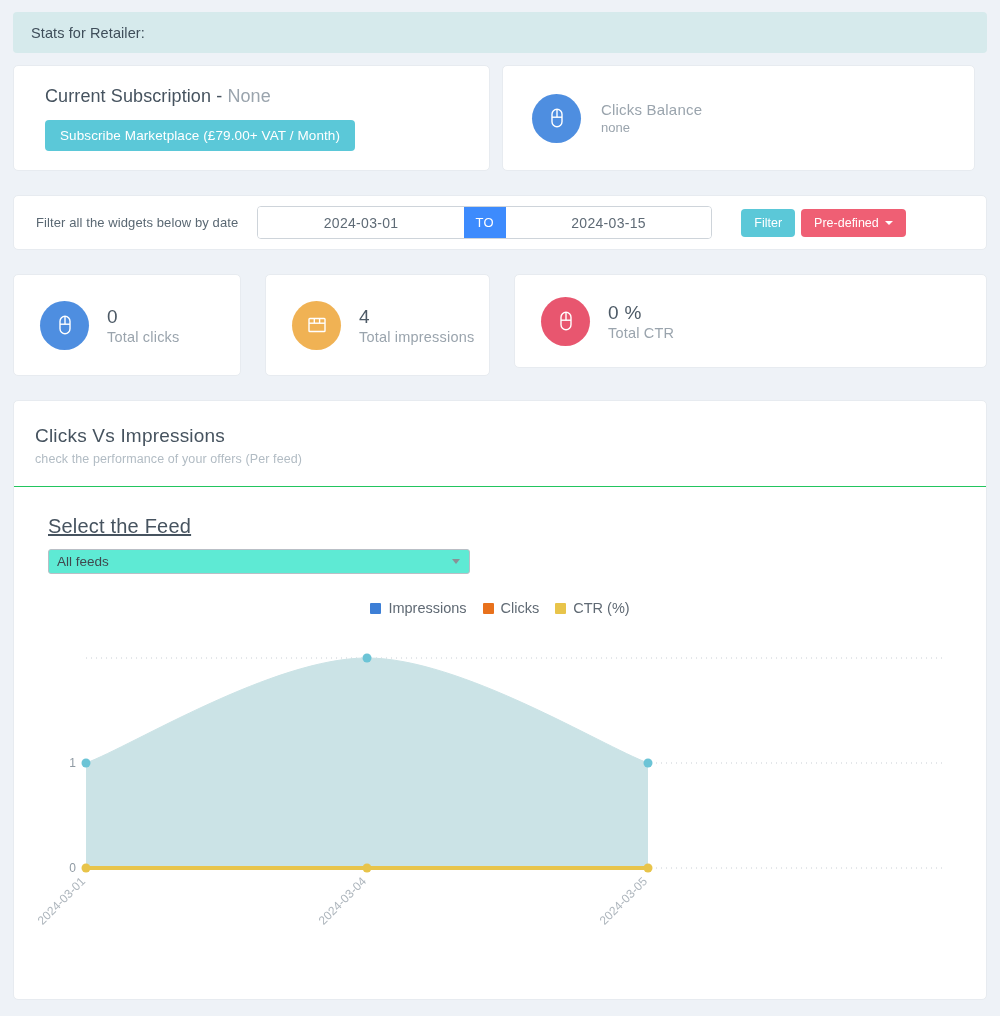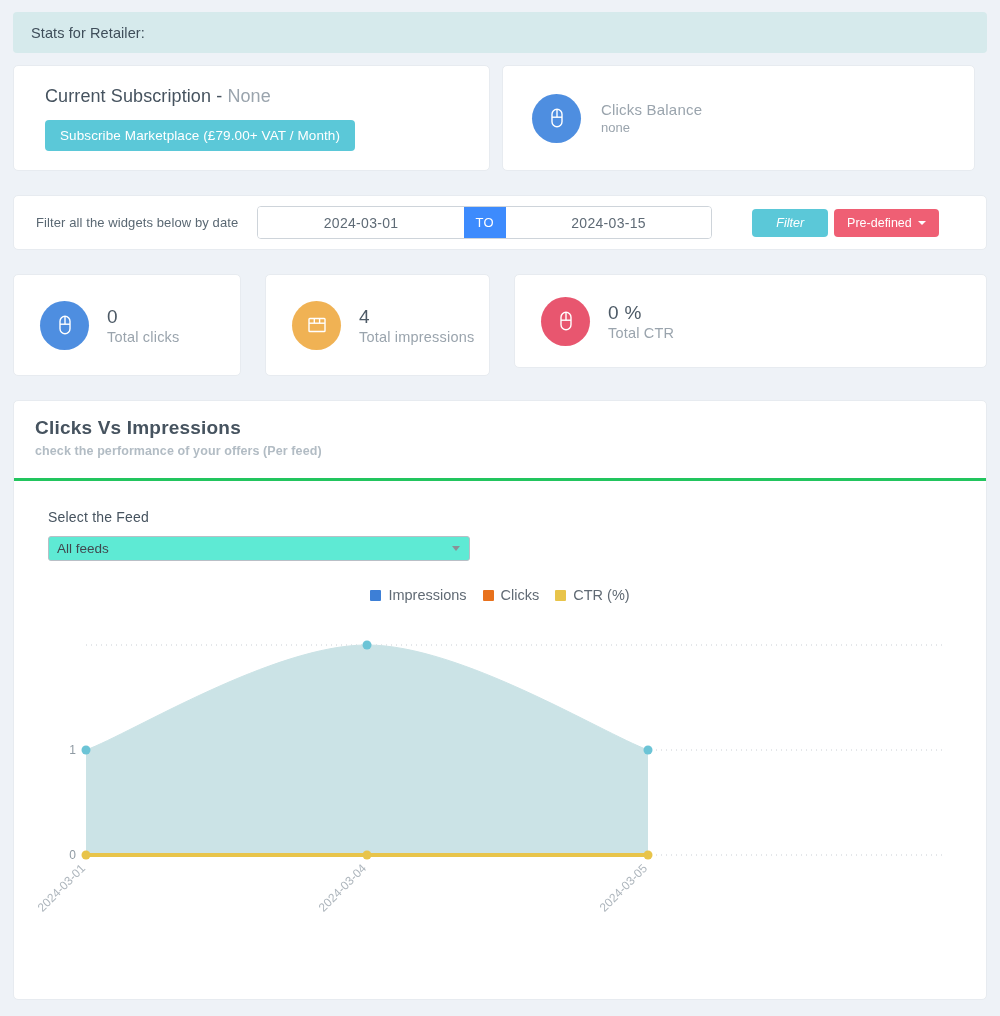--- a/index.html
+++ b/index.html
@@ -108,27 +108,26 @@
   }
   .daterange .to {
     width: 42px;
     background: #3d8bfd;
     color: #fff;
     font-size: 13px;
     display: flex; align-items: center; justify-content: center;
     letter-spacing: .3px;
   }
   .btn-filter {
-    margin-left: 40px;
-    height: 28px; padding: 0 24px;
+    margin-left: 29px;
+    height: 28px; padding: 0 13px;
     background: #5bc8d8; color: #fff;
     border: none; border-radius: 4px;
     font-size: 12.5px; cursor: pointer;
     font-family: "Liberation Sans", sans-serif;
-    font-style: italic;
   }
   .btn-predef {
     margin-left: 6px;
     height: 28px; padding: 0 13px;
     background: #ef5f74; color: #fff;
     border: none; border-radius: 4px;
     font-size: 12.5px; cursor: pointer;
     display: inline-flex; align-items: center; gap: 6px;
     font-family: "Liberation Sans", sans-serif;
   }
@@ -143,25 +142,25 @@
   .stats-row { margin-top: 24px; display: flex; gap: 24px; }
   .stat-card { height: 102px; display: flex; align-items: center; padding-left: 26px; gap: 18px; }
   .stat-1 { width: 228px; }
   .stat-2 { width: 225px; }
   .stat-3 { width: 473px; height: 94px; }
   .stat-val { font-size: 19px; color: #4d5a66; letter-spacing: .3px; }
   .stat-lbl { font-size: 14.5px; color: #9aa4ad; margin-top: 1px; letter-spacing: .2px; }
 
   
   .chart-card { margin-top: 24px; height: 600px; }
-  .chart-head { padding: 16px 0 20px 21px; border-bottom: 3px solid #22c55e; font-weight: bold; }
+  .chart-head { padding: 24px 0 20px 21px; border-bottom: 1px solid #22c55e; }
   .chart-title { font-size: 19px; color: #46535f; letter-spacing: .2px; }
   .chart-sub { font-size: 12.5px; color: #b2bcc4; margin-top: 5px; letter-spacing: .1px; }
   .feed-block { padding: 28px 0 0 34px; }
-  .feed-label { font-size: 14px; color: #46535f; letter-spacing: .2px; }
+  .feed-label { font-size: 20px; color: #46535f; letter-spacing: .2px; text-decoration: underline; }
   .feed-select {
     margin-top: 11px;
     width: 422px; height: 25px;
     border: 1px solid #b9bfc6;
     border-radius: 3px;
     background: #5eead4;
     display: flex; align-items: center;
     padding: 0 8px;
     font-size: 13.5px; color: #41484f;
     position: relative;

